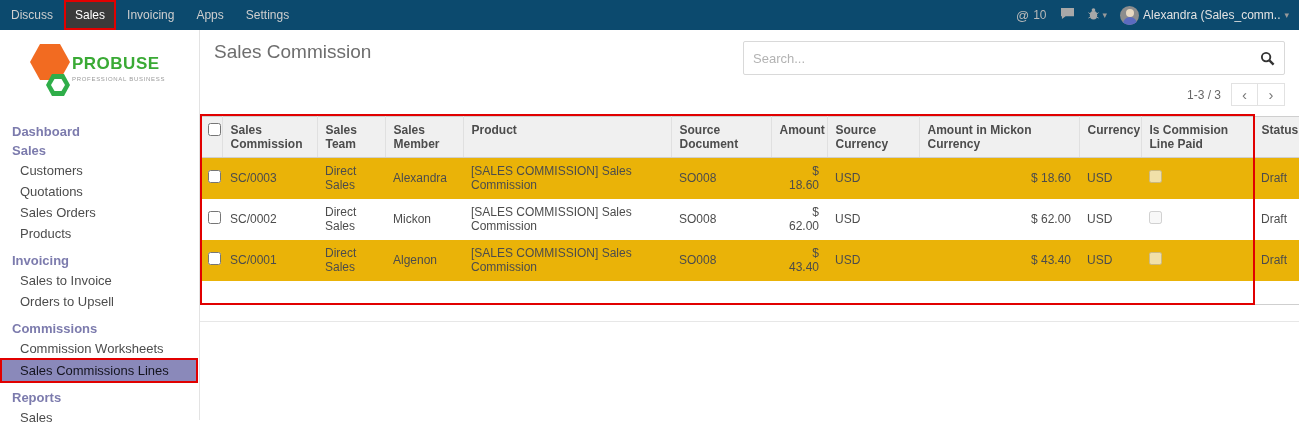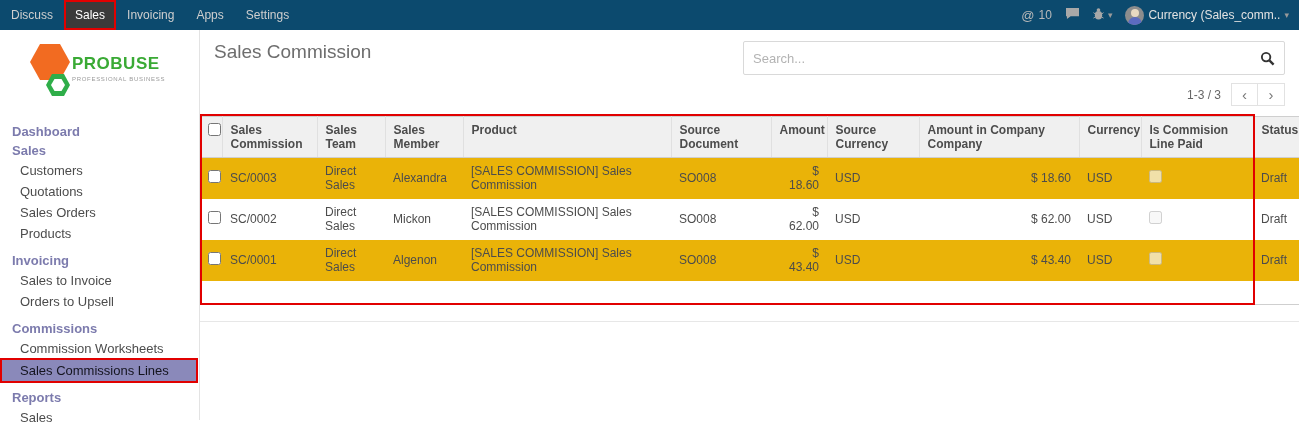--- a/index.html
+++ b/index.html
@@ -120,21 +120,21 @@
             <line x1="0.5" y1="6" x2="3" y2="8" stroke="#a8a8a8"></line>
             <line x1="11.5" y1="6" x2="9" y2="8" stroke="#a8a8a8"></line>
             <line x1="0.5" y1="12" x2="3" y2="10.5" stroke="#a8a8a8"></line>
             <line x1="11.5" y1="12" x2="9" y2="10.5" stroke="#a8a8a8"></line>
           </svg>
       </span>
       <span class="caret">▾</span>
     </div>
     <div class="tb-item">
       <span class="avatar"></span>
-      <span class="user-label">Currency (Sales_comm..</span>
+      <span class="user-label">Alexandra (Sales_comm..</span>
       <span class="caret">▾</span>
     </div>
   </div>
 </div>
 
 <div class="sidebar">
   <div class="logo">
     <div class="hex-big"></div>
     <div class="mag-ring"></div>
     <div class="mag-tail"></div>
@@ -216,21 +216,21 @@
       <thead>
         <tr>
           <th><input type="checkbox" style=""></th>
           <th>Sales Commission</th>
           <th>Sales Team</th>
           <th>Sales Member</th>
           <th>Product</th>
           <th>Source Document</th>
           <th class="num">Amount</th>
           <th>Source Currency</th>
-          <th>Amount in Company Company</th>
+          <th>Amount in Mickon Currency</th>
           <th>Currency</th>
           <th>Is Commision Line Paid</th>
           <th>Status</th>
         </tr>
       </thead>
       <tbody>
         <tr class="data-row stripe">
           <td><input type="checkbox" style=""></td>
           <td>SC/0003</td>
           <td>Direct Sales</td>

